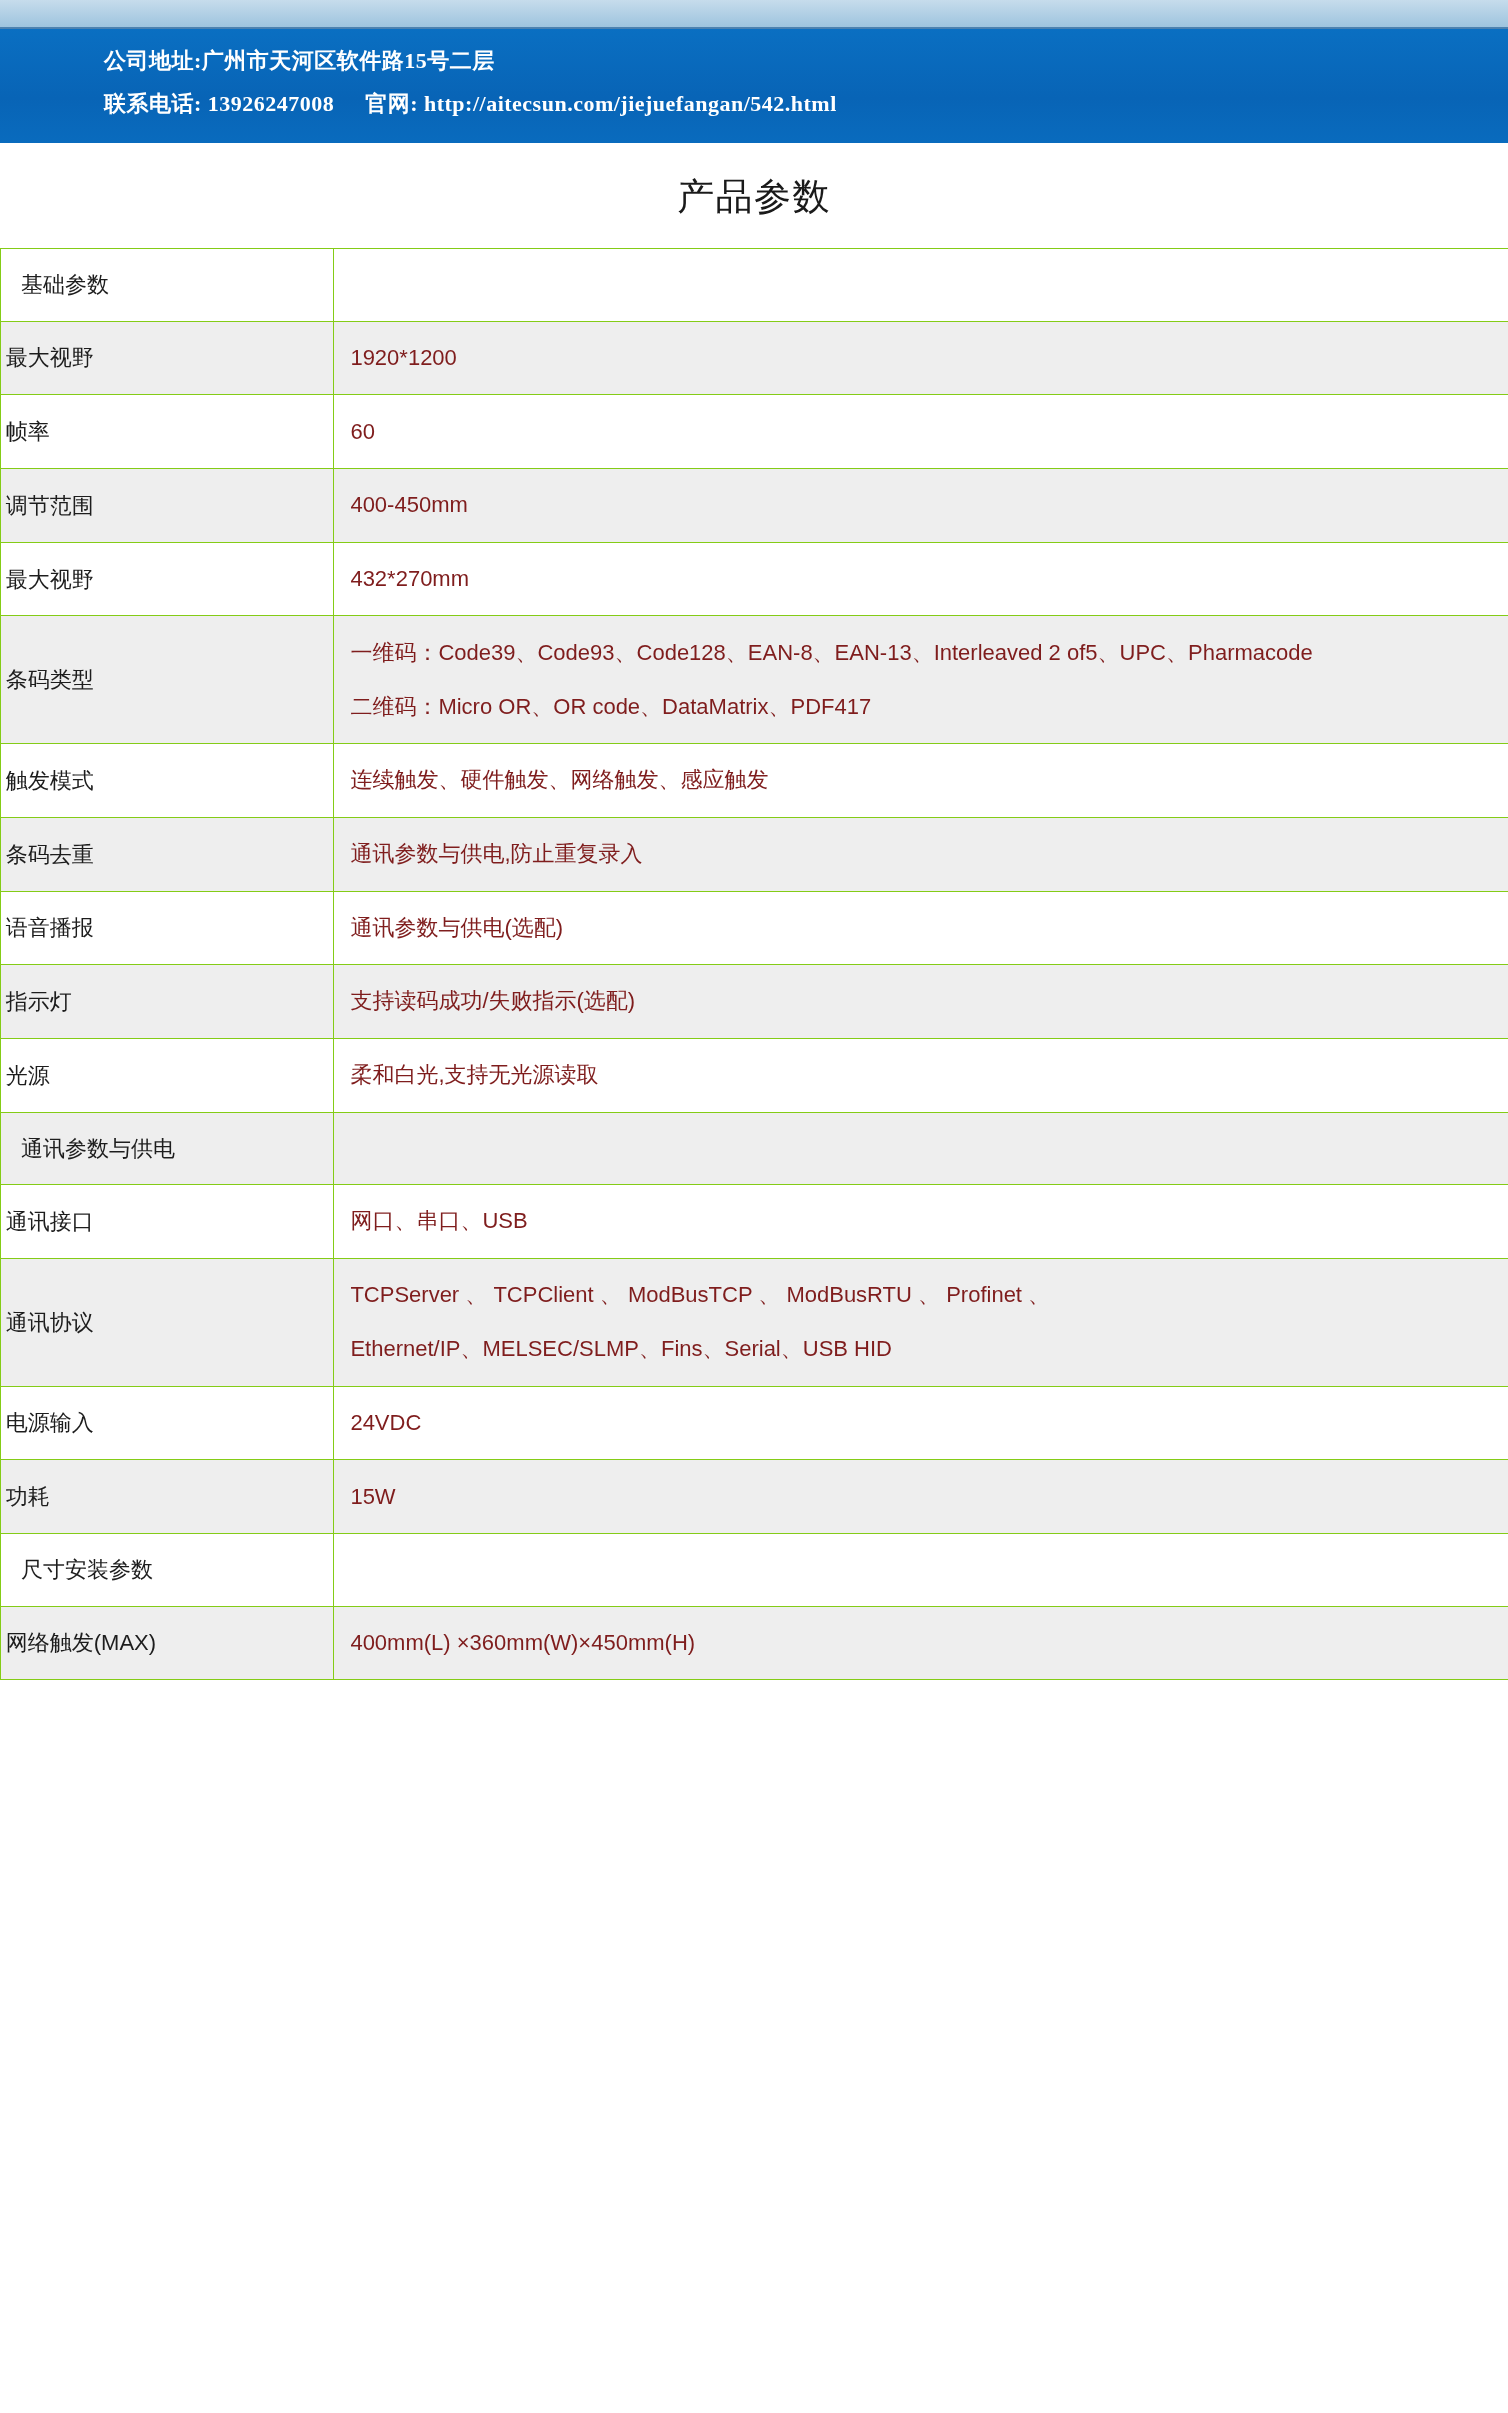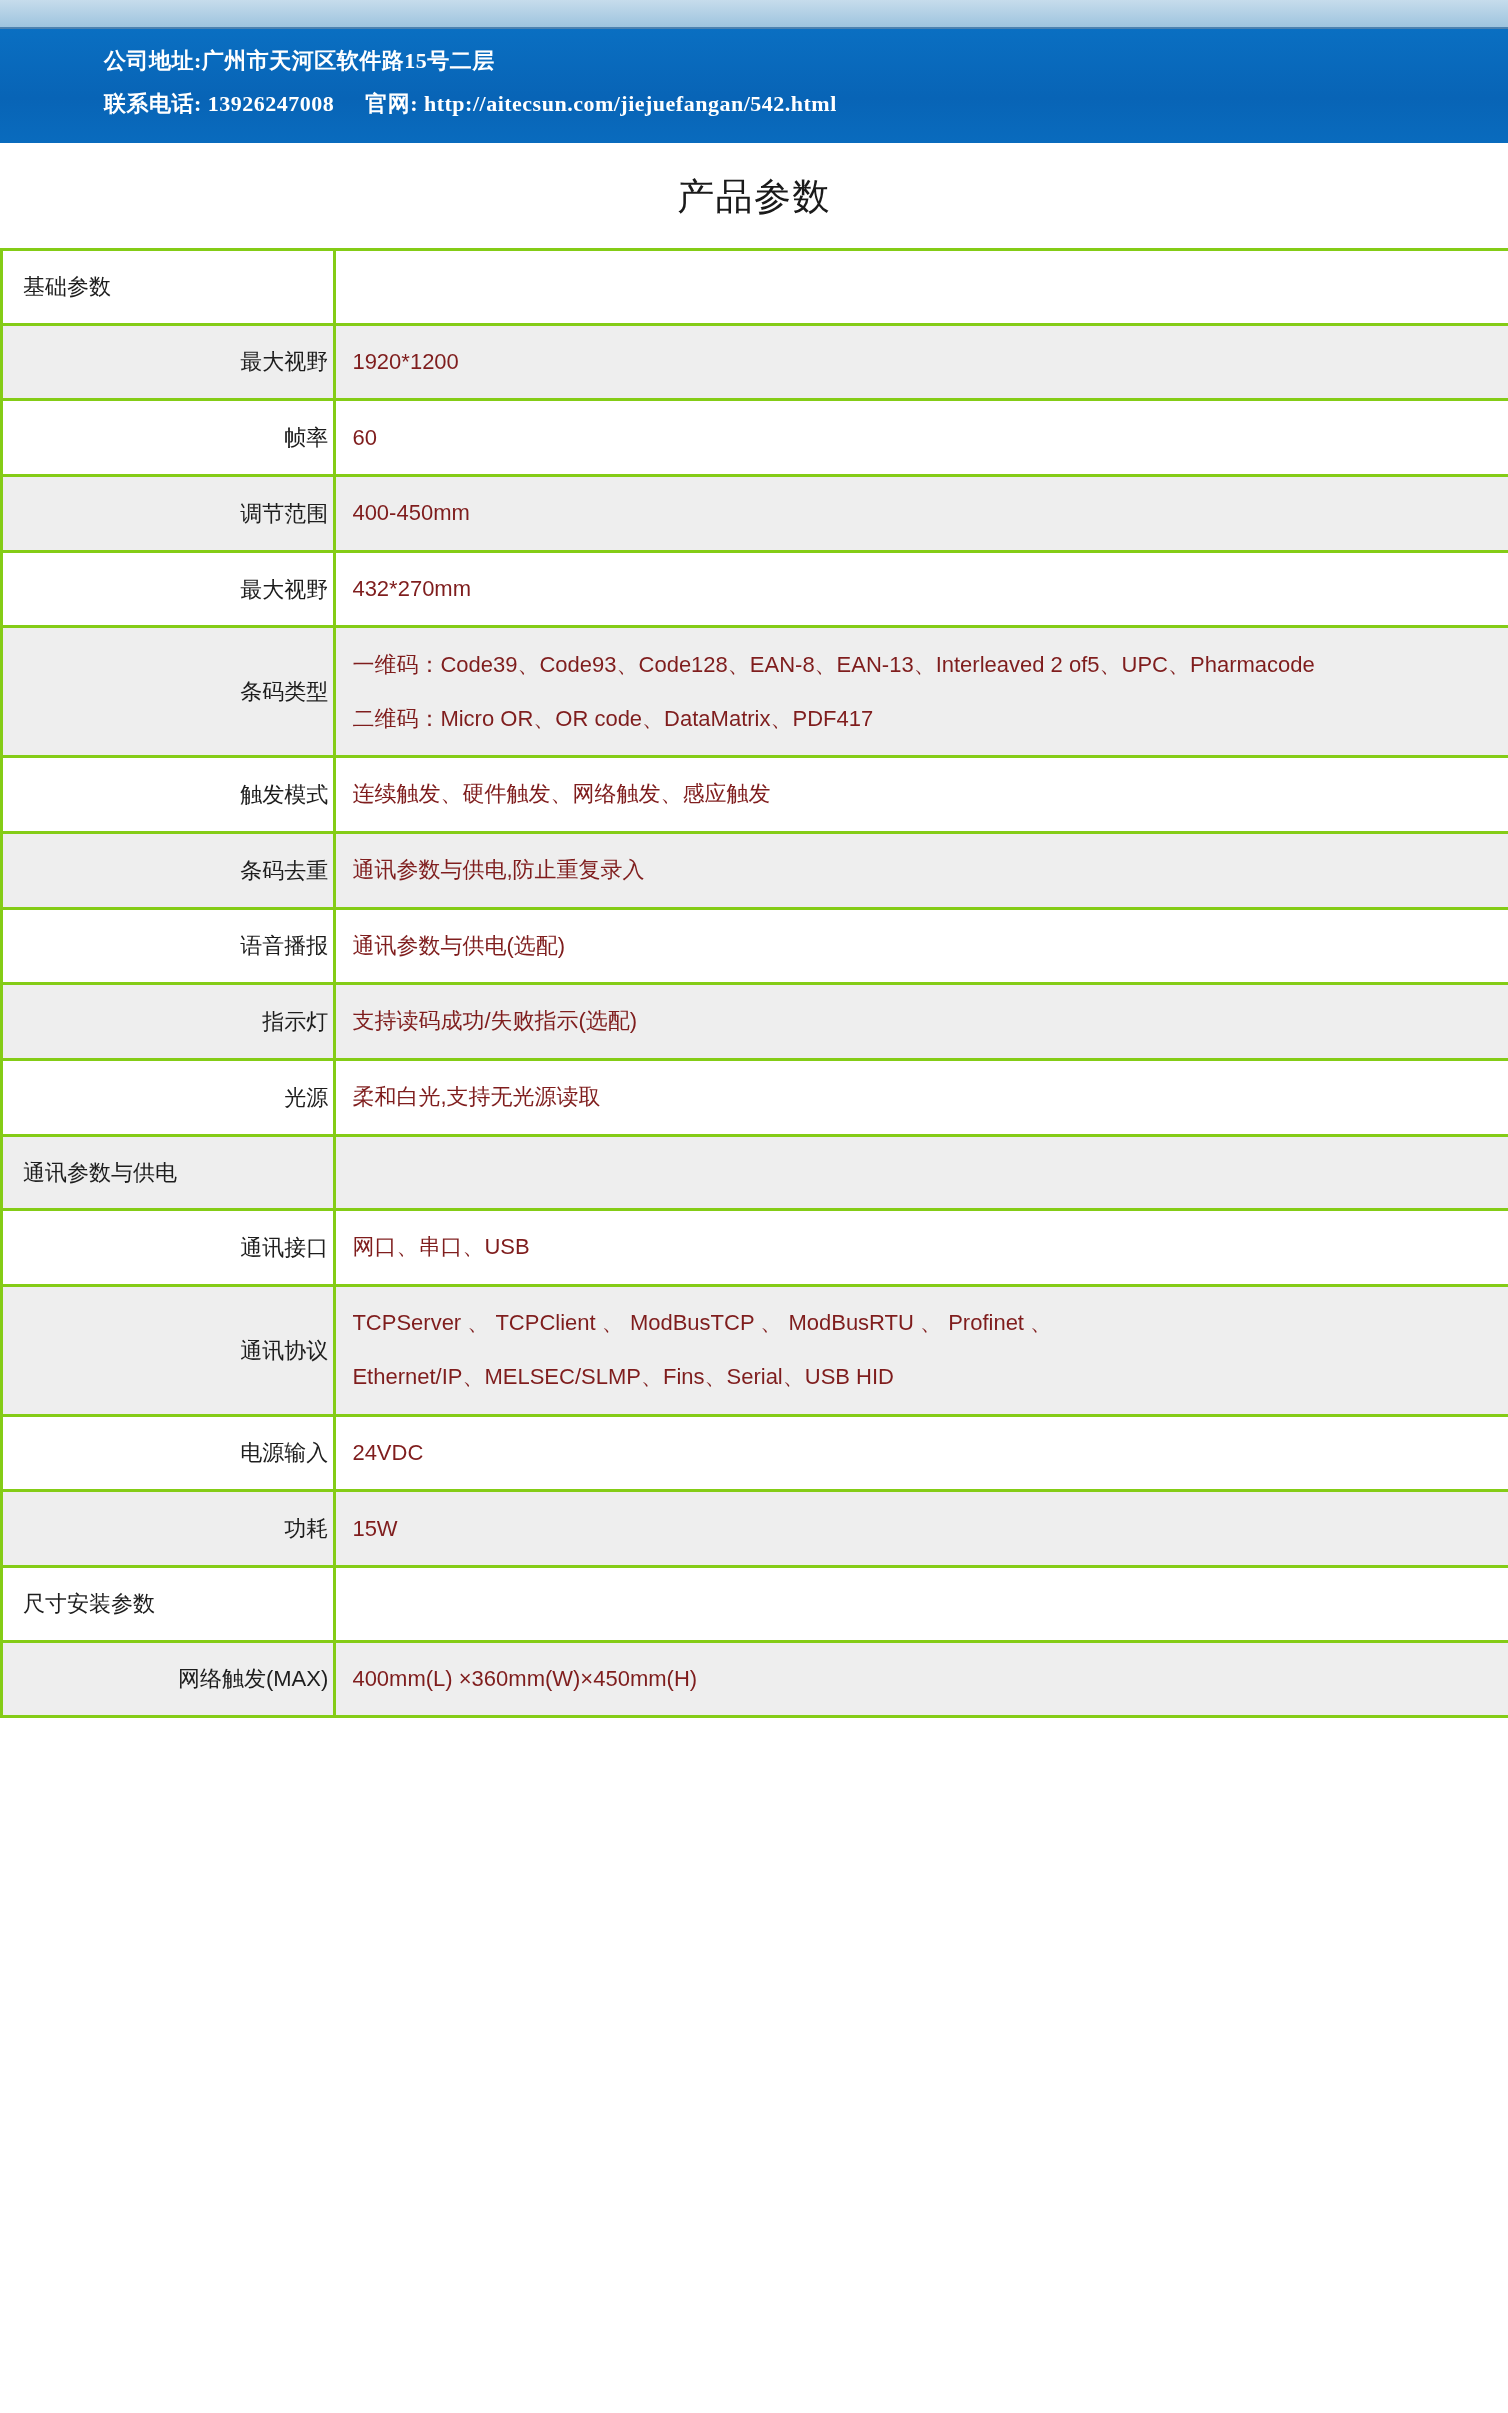--- a/index.html
+++ b/index.html
@@ -86,29 +86,29 @@
   .spec-table {
     width: 1508px;
     border-collapse: collapse;
     table-layout: fixed;
     font-size: 0;
   }
   .spec-table col.c-label { width: 333px; }
   .spec-table col.c-value { width: 1175px; }
 
   .spec-table tr td {
-    border: 3px solid #84cc16;
+    border: 1px solid #84cc16;
     vertical-align: middle;
     box-sizing: border-box;
   }
   .spec-table tr.row-alt td { background: #eeeeee; }
   .spec-table tr.row-plain td { background: #ffffff; }
 
   td.label {
-    text-align: right;
+    text-align: left;
     font-size: 22px;
     color: #1d1d1d;
     padding: 19.3px 4.8px;
     line-height: 1.5;
     font-family: "Liberation Sans", sans-serif;
   }
   td.value {
     text-align: left;
     font-size: 22px;
     color: #7f1d1d;

